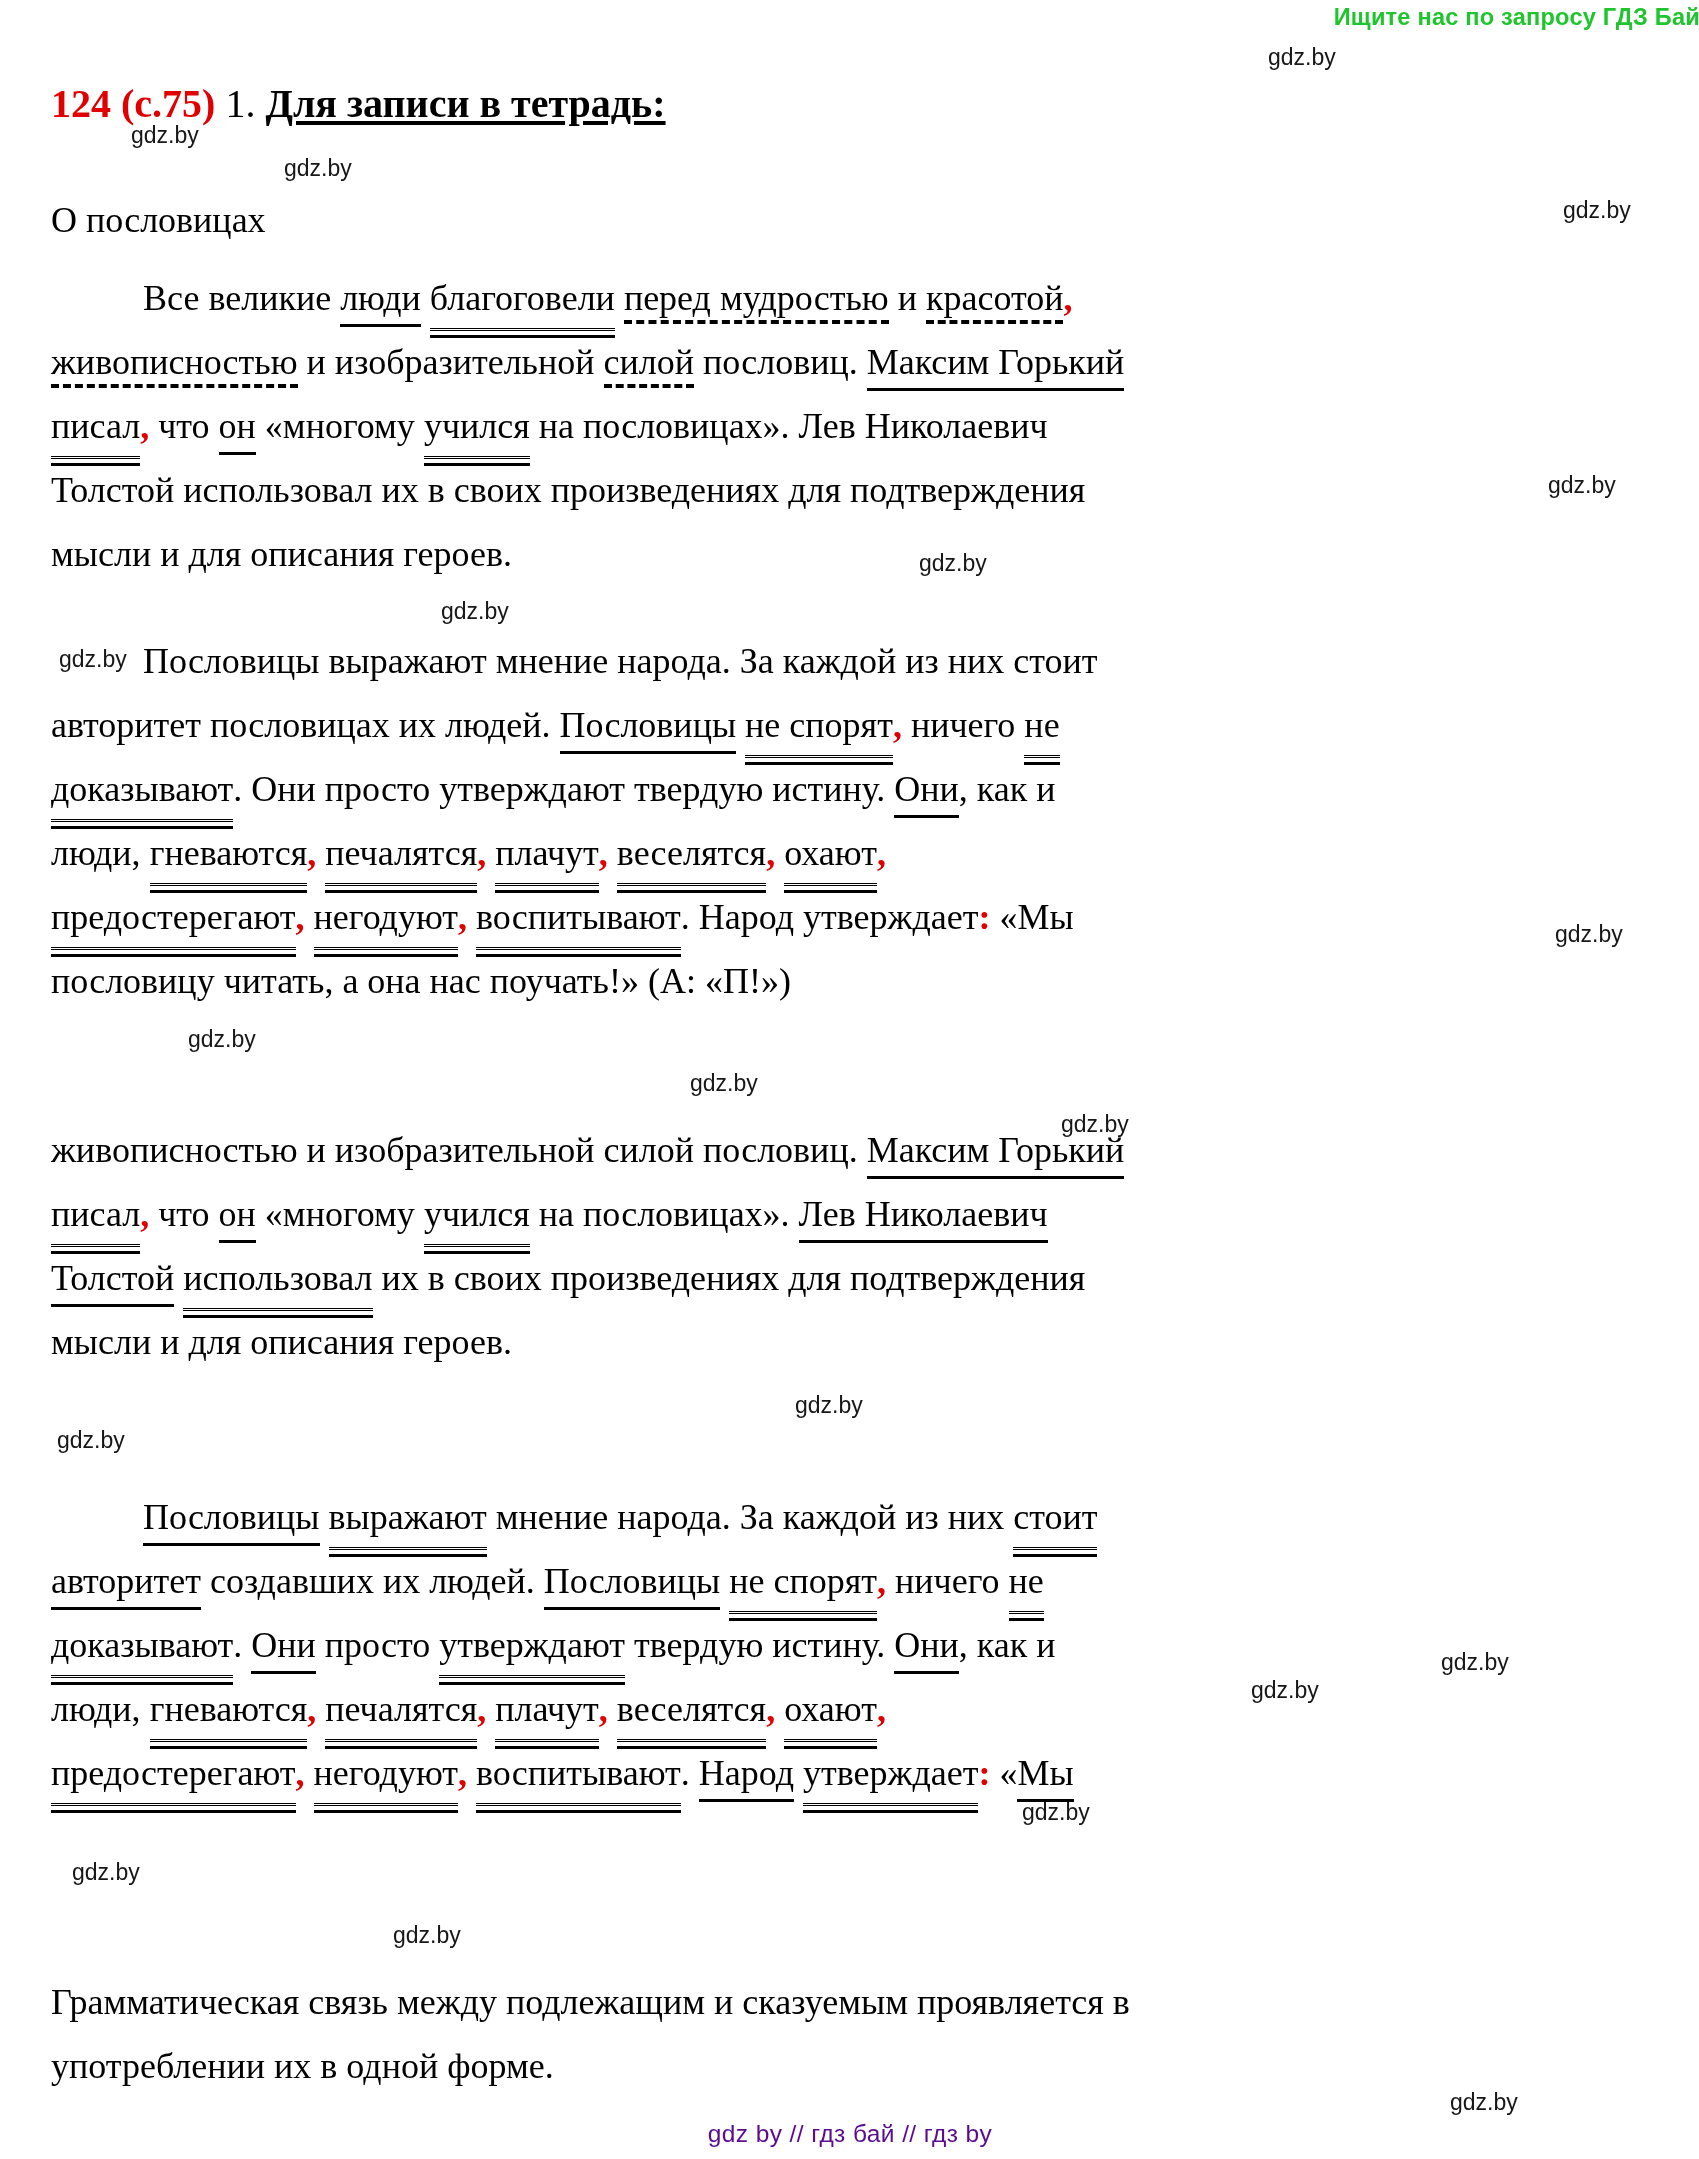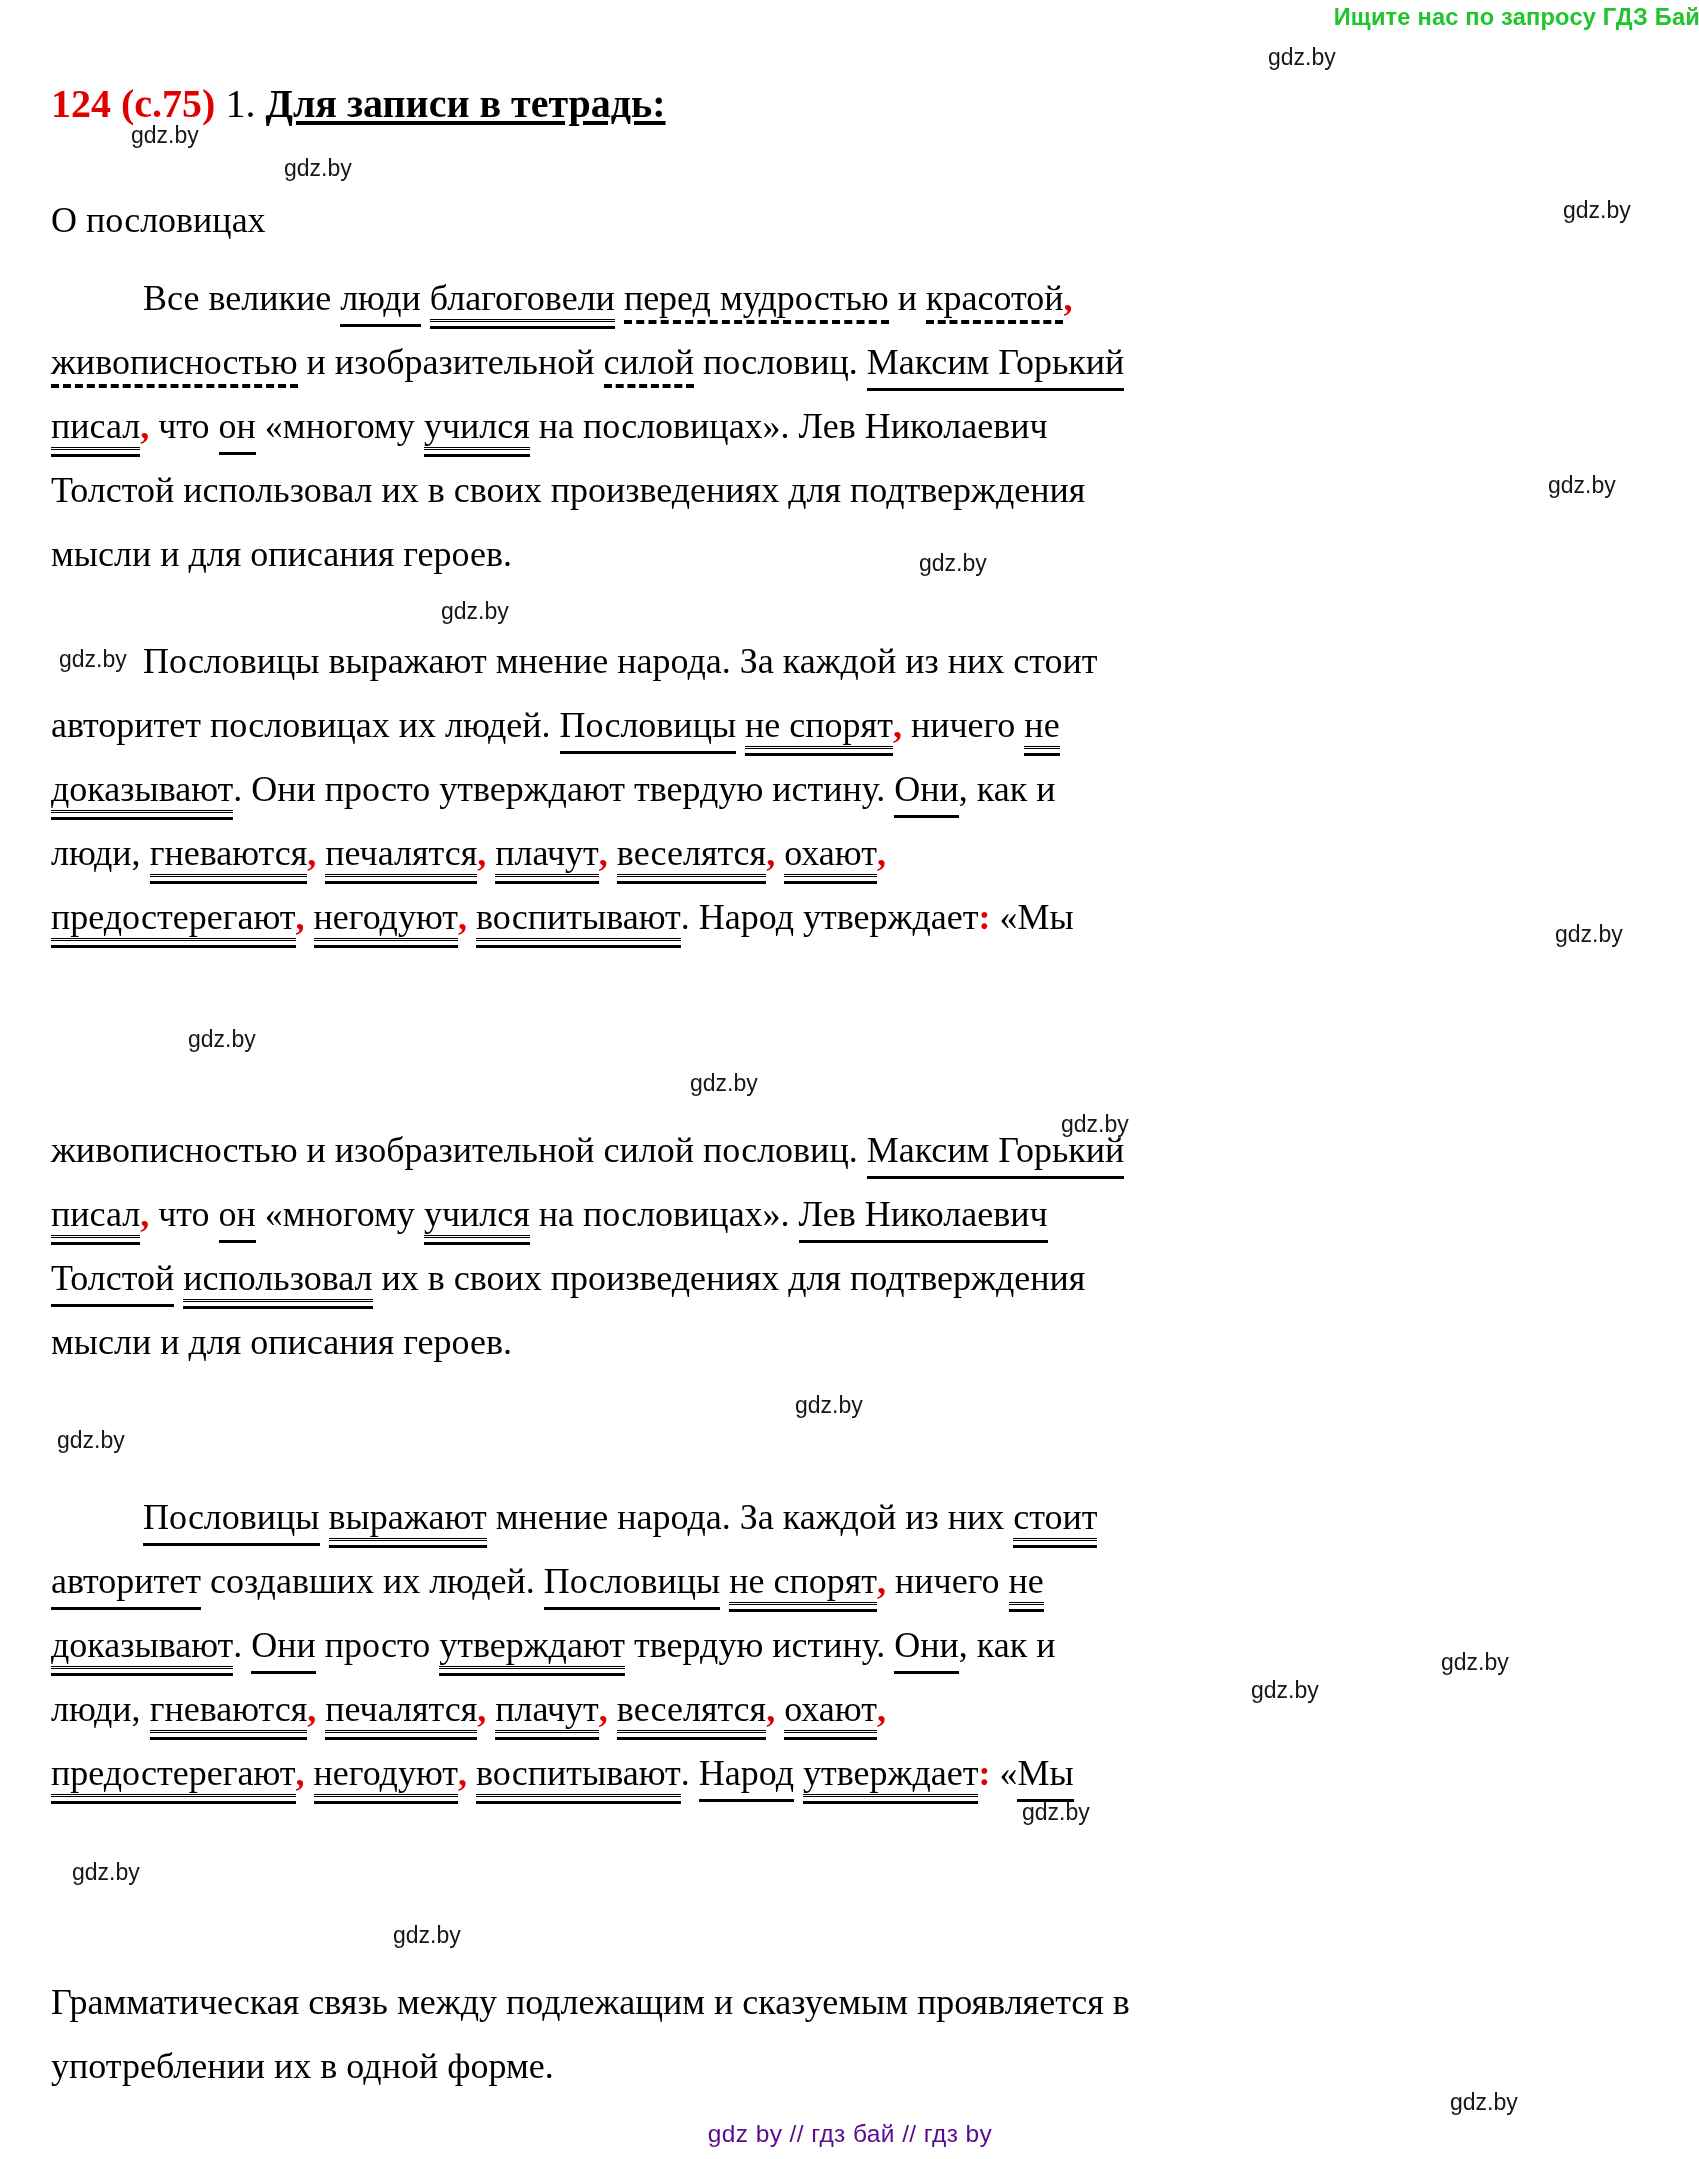--- a/index.html
+++ b/index.html
@@ -45,21 +45,21 @@
 
   
   
   .sub {
     border-bottom:3.5px solid #000;
     padding-bottom:6px;
   }
   
   .pred {
     border-bottom:3.5px double #000;
-    padding-bottom:1px;
+    padding-bottom:10px;
     box-shadow:inset 0 -11.4px 0 -7.9px #fff;
     position:relative;
   }
   .pred::after{
     content:"";
     position:absolute;left:0;right:0;bottom:-9.6px;
     border-bottom:3.5px solid #000;
   }
   
   .dash {
@@ -126,20 +126,21 @@
   </div>
   <div>
     <span class="pred">доказывают</span><span>. Они просто утверждают твердую истину. </span><span class="sub">Они</span><span>, как и</span>
   </div>
   <div>
     <span>люди, </span><span class="pred">гневаются</span><span class="redmark">,</span><span> </span><span class="pred">печалятся</span><span class="redmark">,</span><span> </span><span class="pred">плачут</span><span class="redmark">,</span><span> </span><span class="pred">веселятся</span><span class="redmark">,</span><span> </span><span class="pred">охают</span><span class="redmark">,</span>
   </div>
   <div>
     <span class="pred">предостерегают</span><span class="redmark">,</span><span> </span><span class="pred">негодуют</span><span class="redmark">,</span><span> </span><span class="pred">воспитывают</span><span>. Народ утверждает</span><span class="redmark">:</span><span> «Мы</span>
   </div>
+  <div><span>пословицу читать, а она нас поучать!» (А: «П!»)</span></div>
 </div>
 
 <div class="block" style="top:1118px;">
   <div>
     <span>живописностью и изобразительной силой пословиц. </span><span class="sub">Максим Горький</span>
   </div>
   <div>
     <span class="pred">писал</span><span class="redmark">,</span><span> что </span><span class="sub">он</span><span> «многому </span><span class="pred">учился</span><span> на пословицах». </span><span class="sub">Лев Николаевич</span>
   </div>
   <div>

